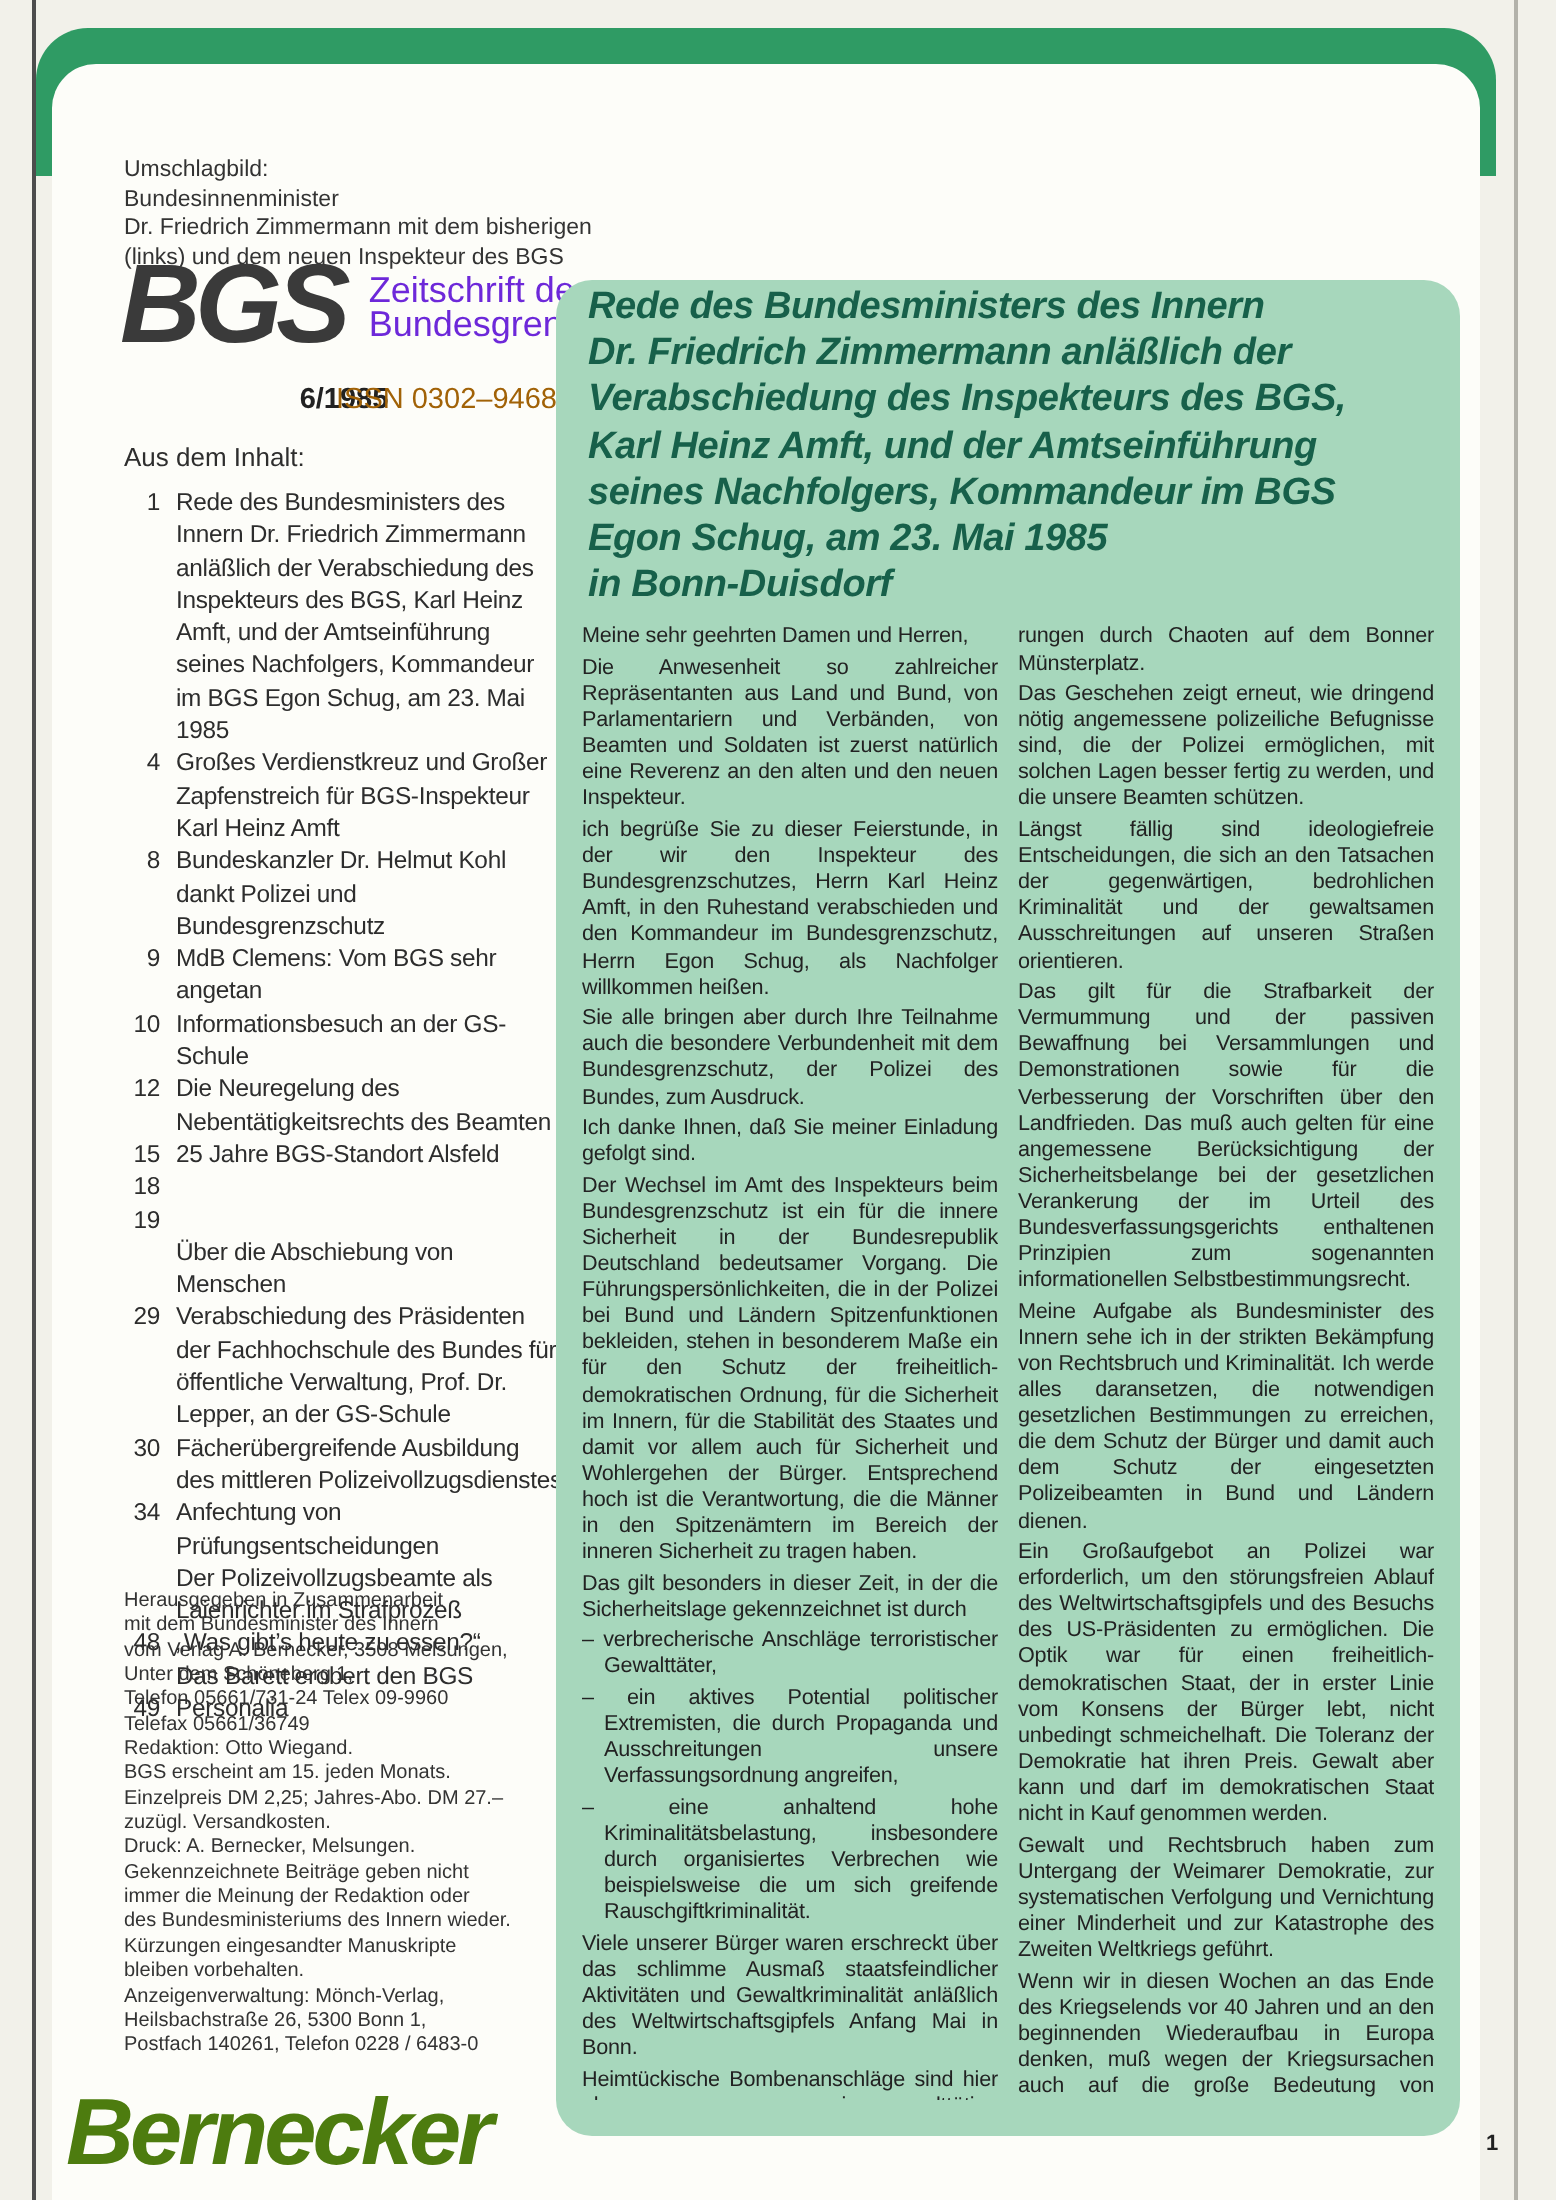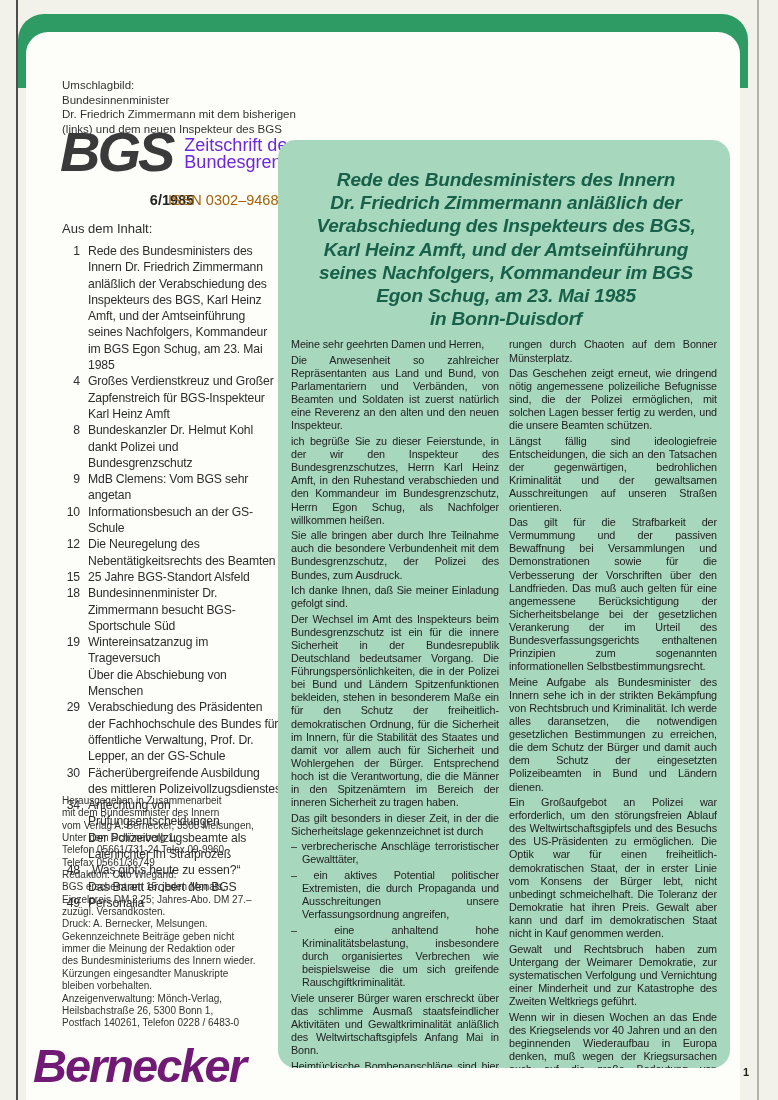--- a/index.html
+++ b/index.html
@@ -34,31 +34,31 @@
   .toc{
     position:absolute;left:60px;top:243px;width:222px;
     font-size:12.2px;line-height:16.3px;letter-spacing:-0.15px;color:#2d2d2d;
   }
   .toc-item{display:flex;}
   .toc-num{width:20px;flex:none;text-align:right;margin-right:8px;}
   .toc-text{flex:1;white-space:pre-line;}
   .imprint{position:absolute;left:62px;top:795px;font-size:10px;line-height:12.35px;color:#333;}
   .bernecker-logo{
     position:absolute;left:33px;top:1038px;
-    font-size:47px;font-weight:bold;font-style:italic;letter-spacing:-2px;color:#701a75;
+    font-size:47px;font-weight:bold;font-style:italic;letter-spacing:-2px;color:#4d7c0f;
   }
   
   .article-panel{
     position:absolute;left:278px;top:140px;width:452px;height:928px;
     background:#a7d7bc;border-radius:18px;overflow:hidden;
   }
   .article-title{
-    margin:28px 12px 8px 16px;
+    margin:2px 12px 8px 16px;
     color:#17604a;font-size:19px;font-weight:bold;font-style:italic;
-    line-height:23.2px;letter-spacing:-0.2px;text-align:center;
+    line-height:23.2px;letter-spacing:-0.2px;
   }
   .article-cols{display:flex;gap:10px;padding:0 13px;height:738px;overflow:hidden;}
   .article-col{
     width:208px;flex:none;text-align:justify;
     font-size:10.8px;line-height:13.1px;letter-spacing:-0.1px;color:#222;
     overflow:hidden;
   }
   .blk{margin-bottom:2.5px;}
   .blk-dash{padding-left:11px;text-indent:-11px;}
   .blk-dash::before{content:"– ";}
@@ -128,26 +128,24 @@
       <span class="toc-text">Die Neuregelung des Nebentätigkeitsrechts des Beamten</span>
     </div>
 
     <div class="toc-item">
       <span class="toc-num">15</span>
       <span class="toc-text">25 Jahre BGS-Standort Alsfeld</span>
     </div>
 
     <div class="toc-item">
       <span class="toc-num">18</span>
-      <span class="toc-text">Bundesinnenminister Dr. Zimmermann besucht BGS-Sportschule Süd</span>
     </div>
 
     <div class="toc-item">
       <span class="toc-num">19</span>
-      <span class="toc-text">Wintereinsatzanzug im Trageversuch</span>
     </div>
 
     <div class="toc-item">
       <span class="toc-num"></span>
       <span class="toc-text">Über die Abschiebung von Menschen</span>
     </div>
 
 
     <div class="toc-item">
       <span class="toc-num">29</span>

